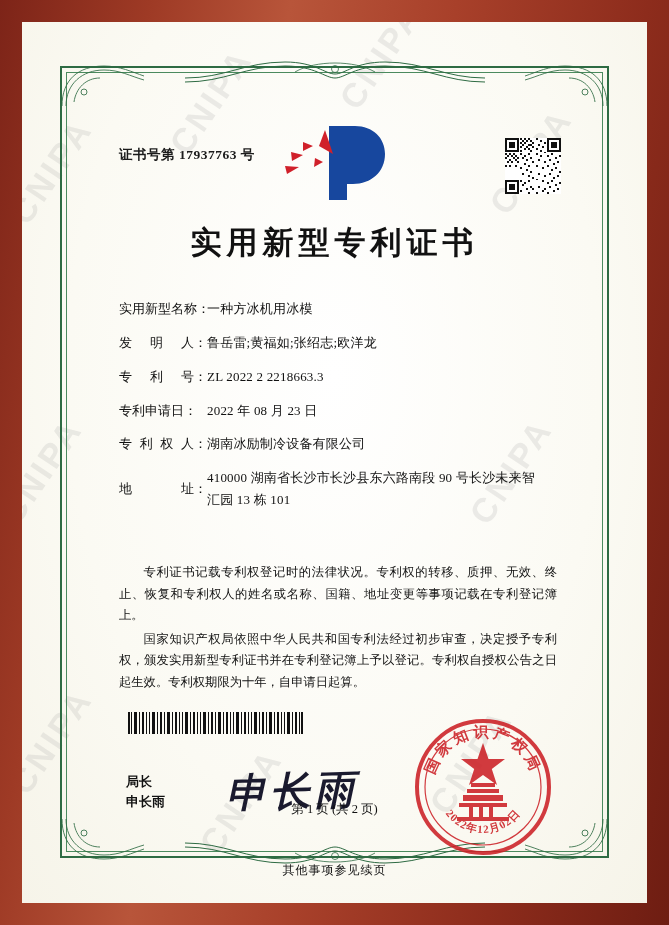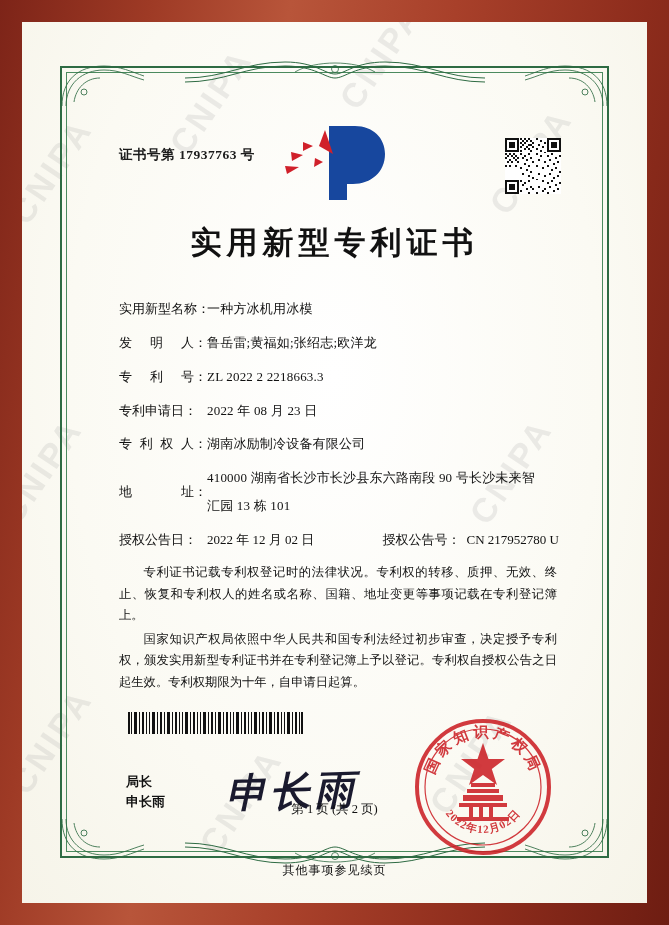--- a/index.html
+++ b/index.html
@@ -187,21 +187,21 @@
     display: flex;
     justify-content: space-between;
   }
   .field-label.spread > span { display: inline-block; }
   .field-value {
     flex: 1;
     letter-spacing: 0.2px;
   }
   .field-value .cont {
     display: block;
-    margin-top: 9px;
+    margin-top: 3px;
   }
   .row-inline {
     display: flex;
     align-items: flex-start;
     font-size: 13px;
     color: #111;
     margin-bottom: 15px;
   }
   .row-inline .seg2 {
     margin-left: 30px;
@@ -541,27 +541,20 @@
             <div class="field-label spread">
               <span>地</span>
               <span>址：</span>
             </div>
             <div class="field-value">
               <span>410000 湖南省长沙市长沙县东六路南段 90 号长沙未来智</span>
               <span class="cont">汇园 13 栋 101</span>
             </div>
           </div>
 
-          <div class="row-inline">
-            <div class="field-label" style="width:88px;flex:0 0 88px;">授权公告日：</div>
-            <div style="width:150px;">2022 年 12 月 02 日</div>
-            <div class="seg2">
-              <span class="lbl">授权公告号：</span><span>CN 217952780 U</span>
-            </div>
-          </div>
 
         </div>
 
         <div class="para">
           <p>专利证书记载专利权登记时的法律状况。专利权的转移、质押、无效、终止、恢复和专利权人的姓名或名称、国籍、地址变更等事项记载在专利登记簿上。</p>
           <p>国家知识产权局依照中华人民共和国专利法经过初步审查，决定授予专利权，颁发实用新型专利证书并在专利登记簿上予以登记。专利权自授权公告之日起生效。专利权期限为十年，自申请日起算。</p>
         </div>
 
         <svg class="barcode" viewBox="0 0 175 22" shape-rendering="crispEdges">
           <g fill="#111">

